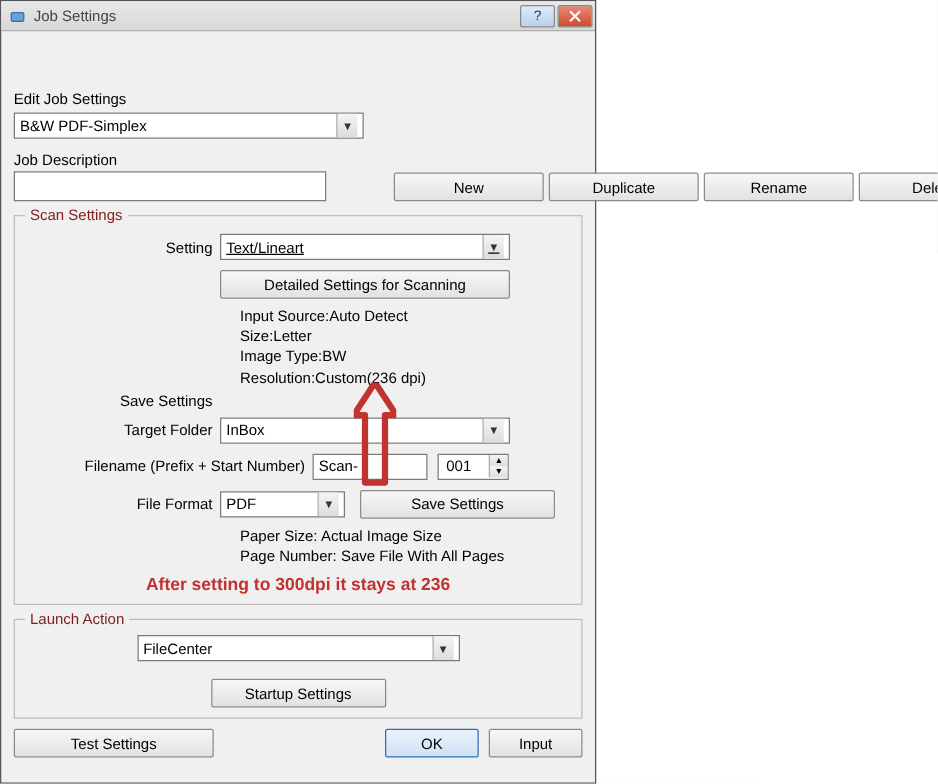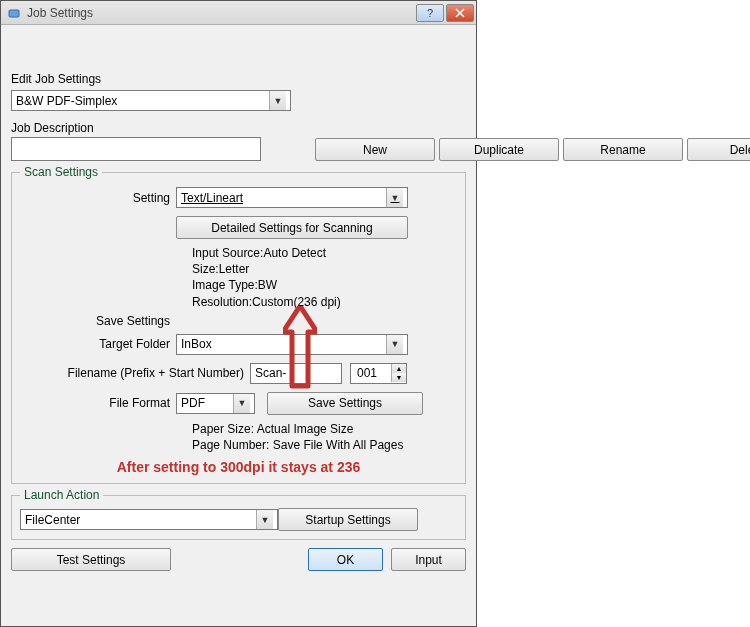--- a/index.html
+++ b/index.html
@@ -64,21 +64,21 @@
     display: inline-flex; align-items:center; justify-content:center;
     padding: 0 10px;
     cursor: pointer;
   }
   .small-btn { min-width: 75px; }
   fieldset {
     border: 1px solid #bcbcbc;
     margin: 4px 0;
     padding: 6px 8px 8px 8px;
   }
-  legend { padding: 0 4px; color:#14532d; }
+  legend { padding: 0 4px; color:#7f1d1d; }
   .info-block { margin-left: 172px; line-height: 1.35; margin-top:6px; margin-bottom:4px; }
   .right-align-label { text-align: right; margin-right: 6px; }
   .spinner {
     display:inline-flex; align-items:center;
     border:1px solid #7a7a7a; height:21px; background:#fff;
   }
   .spinner .val { padding:0 6px 0 6px; min-width:40px; }
   .spinner .arrows { display:flex; flex-direction:column; border-left:1px solid #aaa; }
   .spinner .arrows div { width:14px; height:9px; background:linear-gradient(#f4f4f4,#ddd); display:flex; align-items:center; justify-content:center; font-size:7px; line-height:7px; }
   .ok-btn { border: 1px solid #2a6fb5; background: linear-gradient(#eaf2fb,#cfe2f6); }
@@ -186,41 +186,41 @@
           <span class="val">001</span>
           <span class="arrows">
               <div>▲</div>
               <div>▼</div>
             </span>
         </div>
       </div>
 
       <div class="row" style="margin-top:8px;">
         <div class="right-align-label" style="width:150px;">File Format</div>
-        <div class="select" style="width:79px;">
+        <div class="select" style="width:100px;">
           <span>PDF</span>
           <span class="chev">▼</span>
         </div>
         <div style="width:12px;"></div>
         <div class="btn" style="min-width:156px;">
           <span>Save Settings</span>
         </div>
       </div>
 
       <div class="info-block">
         <div>Paper Size: Actual Image Size</div>
         <div>Page Number: Save File With All Pages</div>
       </div>
 
       <div class="annotate-text">After setting to 300dpi it stays at 236</div>
     </fieldset>
 
     <fieldset>
       <legend>Launch Action</legend>
-      <div class="row" style="">
+      <div class="row" style="gap:14px;flex-direction:column;">
         <div class="select" style="width:258px;">
           <span>FileCenter</span>
           <span class="chev">▼</span>
         </div>
         <div class="btn" style="min-width:140px;">
           <span>Startup Settings</span>
         </div>
       </div>
     </fieldset>
 

